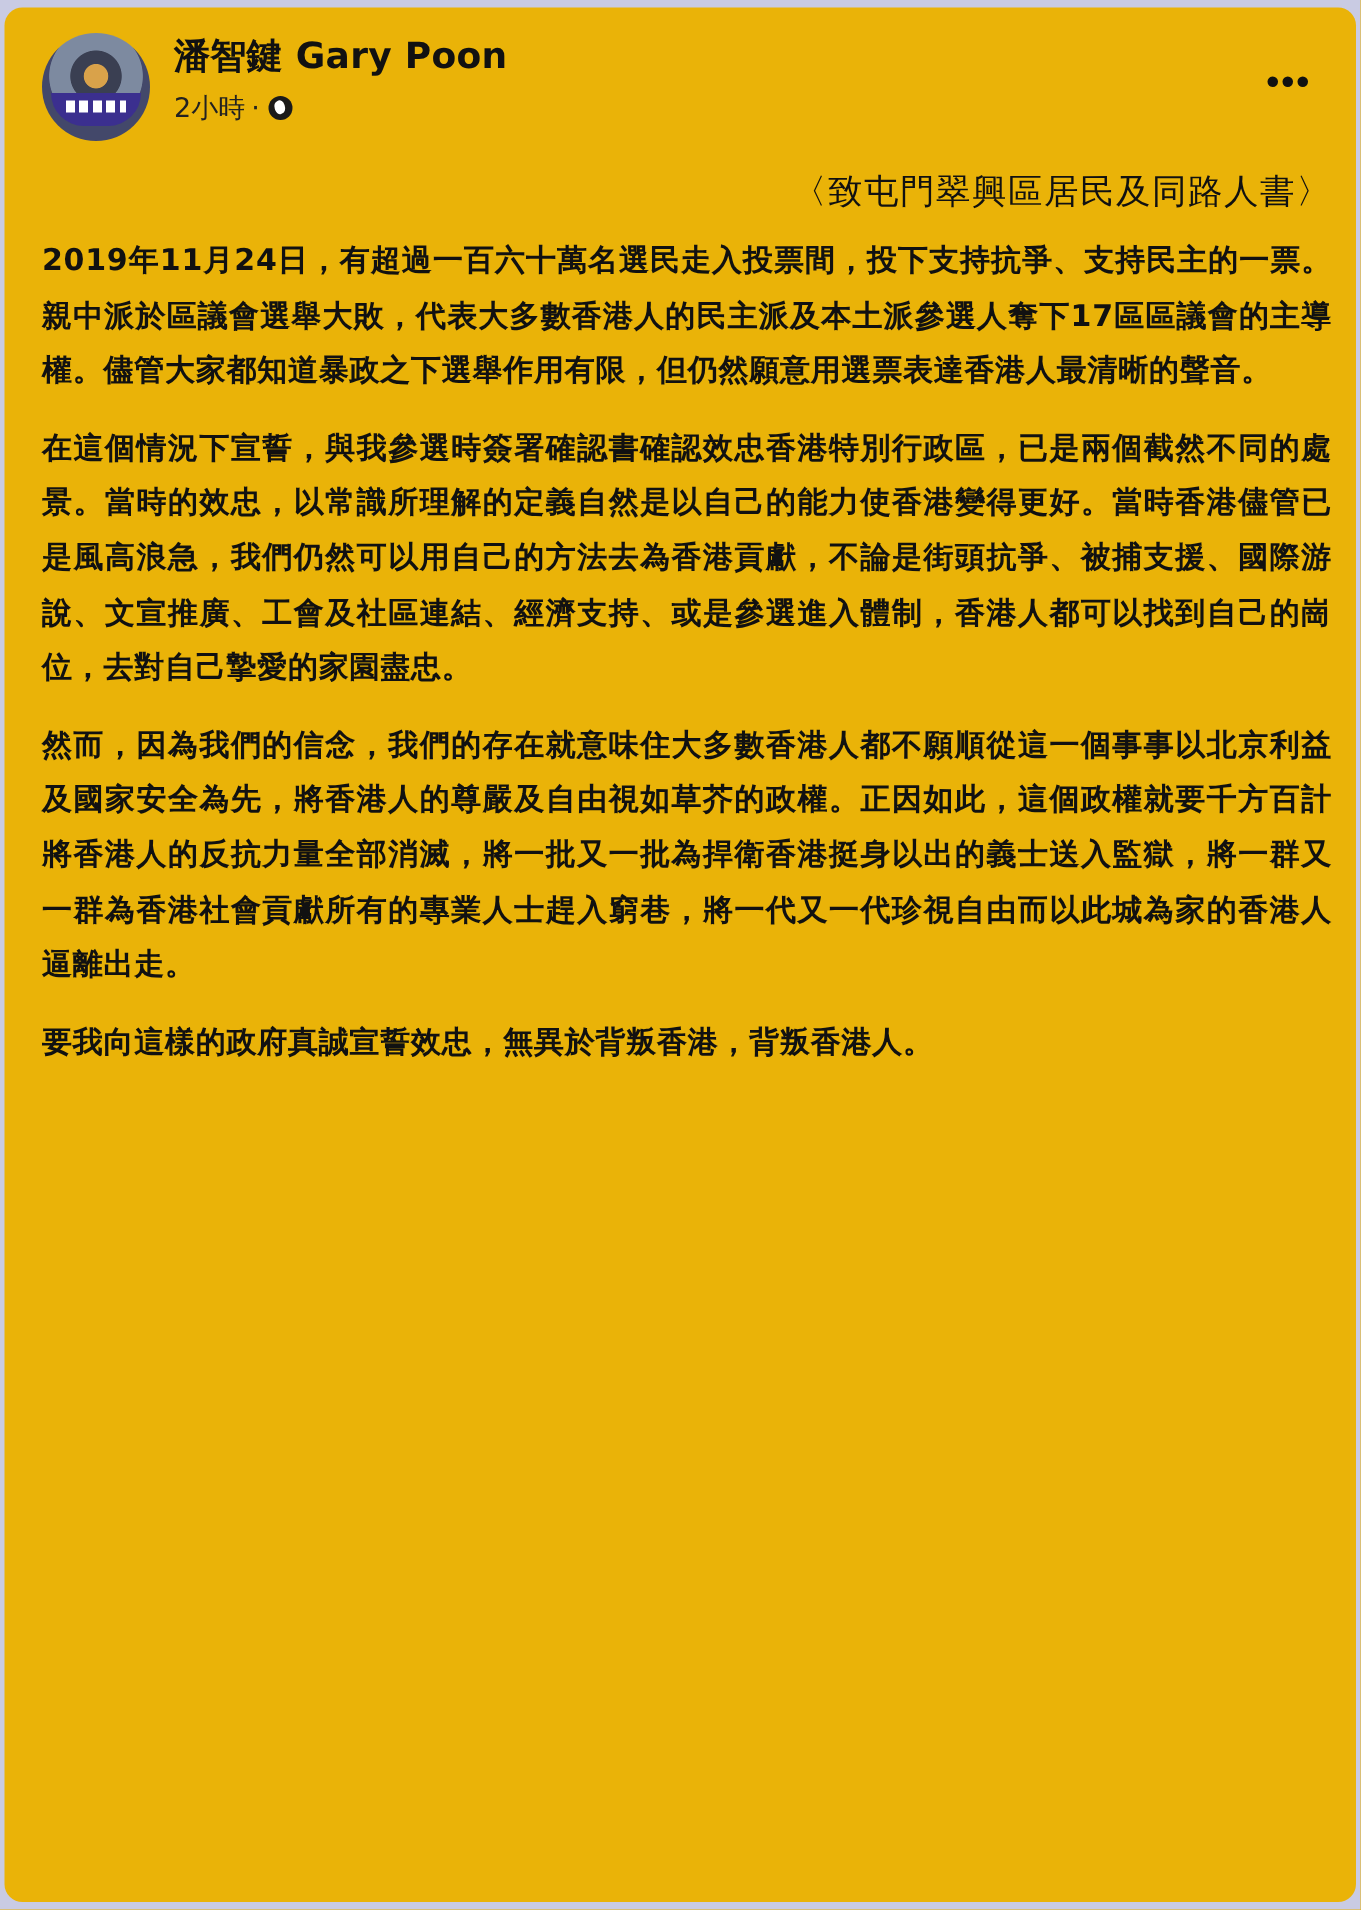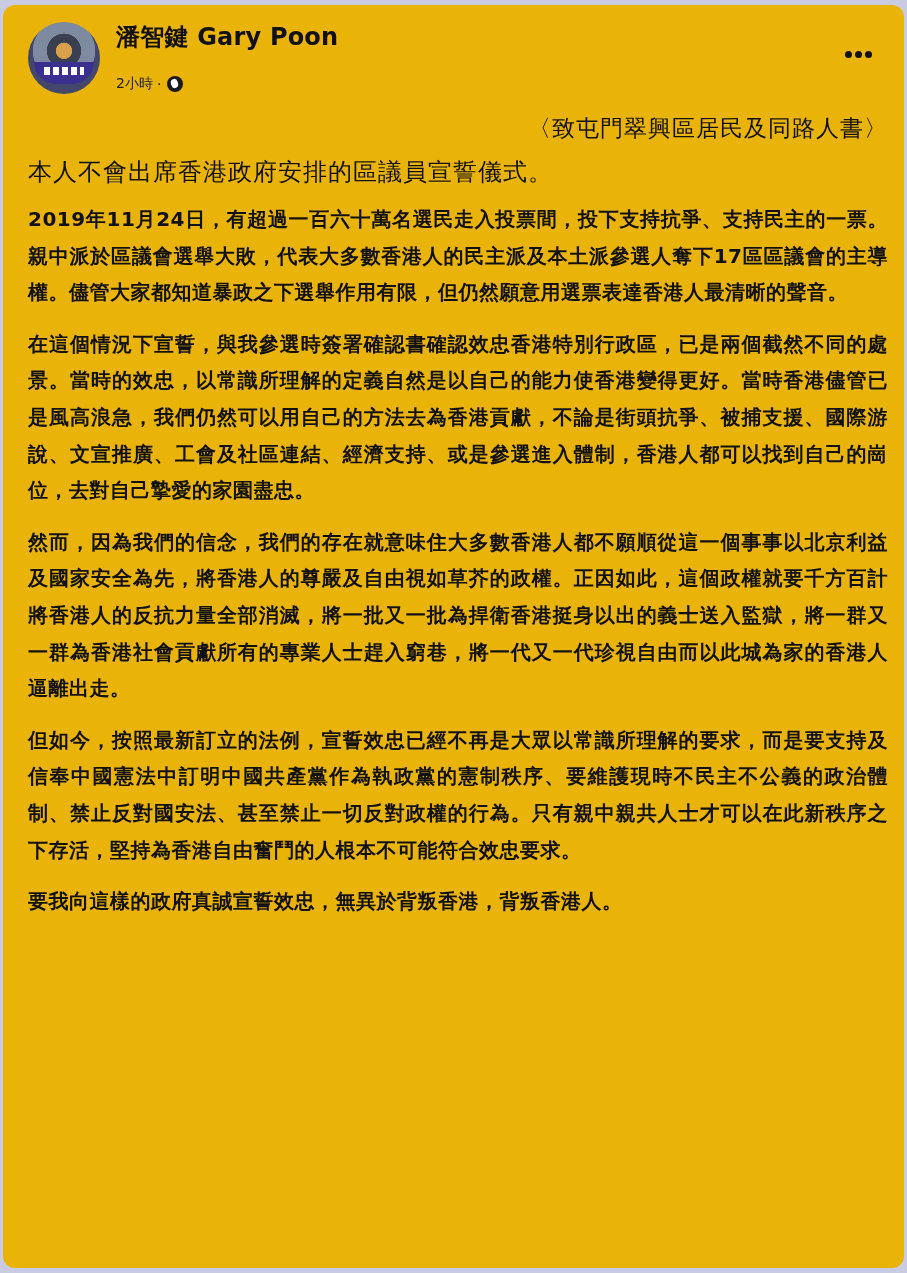--- a/index.html
+++ b/index.html
@@ -29,22 +29,22 @@
   .avatar .banner span {
     position: absolute; left: 10px; right: 10px; top: 5px; height: 8px;
     background: repeating-linear-gradient(90deg, #ffffff 0 6px, #3b2f8f 6px 9px);
   }
   .name {
     position: absolute; left: 113px; top: 16px;
     font-size: 24px; font-weight: bold; color: #111;
     letter-spacing: 0.2px;
   }
   .meta {
-    position: absolute; left: 113px; top: 70px;
-    font-size: 14px; color: #222;
+    position: absolute; left: 113px; top: 55px;
+    font-size: 18px; color: #222;
     display: flex; align-items: center; gap: 4px;
   }
   .globe {
     display: inline-block; width: 16px; height: 16px; border-radius: 50%;
     background: #1a1a1a; position: relative; margin-left: 2px;
   }
   .globe::after {
     content: ""; position: absolute; left: 4px; top: 3px; width: 7px; height: 9px;
     border-radius: 50% 40% 50% 40%; background: #fff; transform: rotate(-20deg);
   }
@@ -89,20 +89,18 @@
     </div>
     <div class="more">
       <i></i>
         <i></i>
         <i></i>
     </div>
   </div>
 
   <div class="content">
     <div class="post-title">〈致屯門翠興區居民及同路人書〉</div>
-    <div class="intro">本人不會出席香港政府安排的區議員宣誓儀式。</div>
     <p class="para">2019年11月24日，有超過一百六十萬名選民走入投票間，投下支持抗爭、支持民主的一票。親中派於區議會選舉大敗，代表大多數香港人的民主派及本土派參選人奪下17區區議會的主導權。儘管大家都知道暴政之下選舉作用有限，但仍然願意用選票表達香港人最清晰的聲音。</p>
     <p class="para">在這個情況下宣誓，與我參選時簽署確認書確認效忠香港特別行政區，已是兩個截然不同的處景。當時的效忠，以常識所理解的定義自然是以自己的能力使香港變得更好。當時香港儘管已是風高浪急，我們仍然可以用自己的方法去為香港貢獻，不論是街頭抗爭、被捕支援、國際游說、文宣推廣、工會及社區連結、經濟支持、或是參選進入體制，香港人都可以找到自己的崗位，去對自己摯愛的家園盡忠。</p>
     <p class="para">然而，因為我們的信念，我們的存在就意味住大多數香港人都不願順從這一個事事以北京利益及國家安全為先，將香港人的尊嚴及自由視如草芥的政權。正因如此，這個政權就要千方百計將香港人的反抗力量全部消滅，將一批又一批為捍衛香港挺身以出的義士送入監獄，將一群又一群為香港社會貢獻所有的專業人士趕入窮巷，將一代又一代珍視自由而以此城為家的香港人逼離出走。</p>
-    <p class="para">但如今，按照最新訂立的法例，宣誓效忠已經不再是大眾以常識所理解的要求，而是要支持及信奉中國憲法中訂明中國共產黨作為執政黨的憲制秩序、要維護現時不民主不公義的政治體制、禁止反對國安法、甚至禁止一切反對政權的行為。只有親中親共人士才可以在此新秩序之下存活，堅持為香港自由奮鬥的人根本不可能符合效忠要求。</p>
     <p class="para">要我向這樣的政府真誠宣誓效忠，無異於背叛香港，背叛香港人。</p>
   </div>
 </div>
 
 </body></html>

